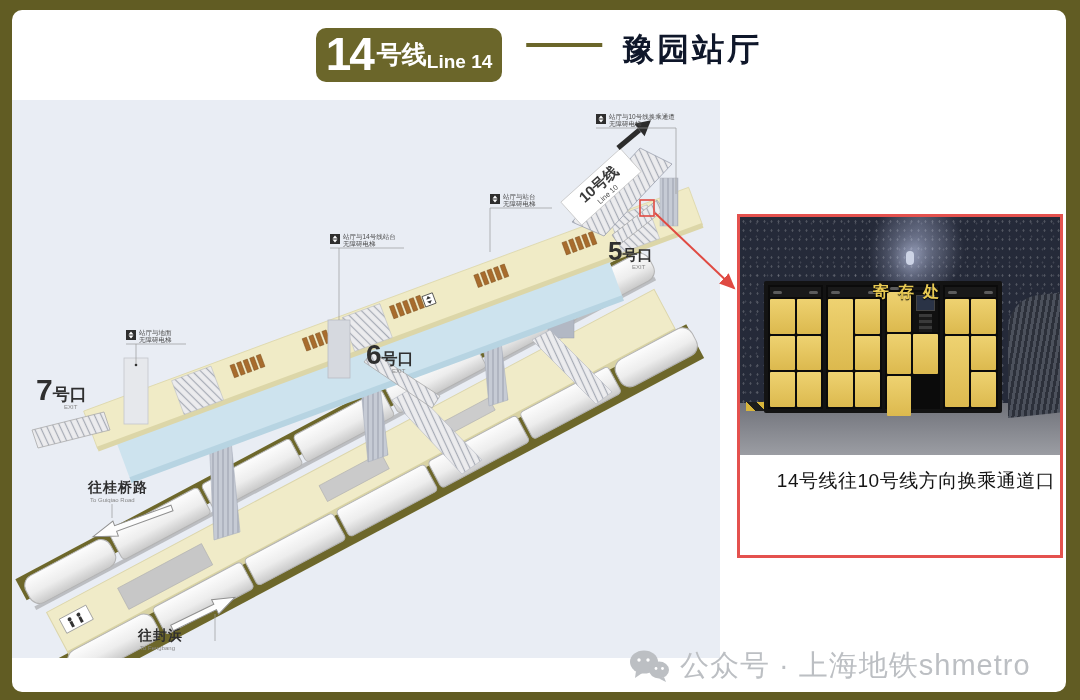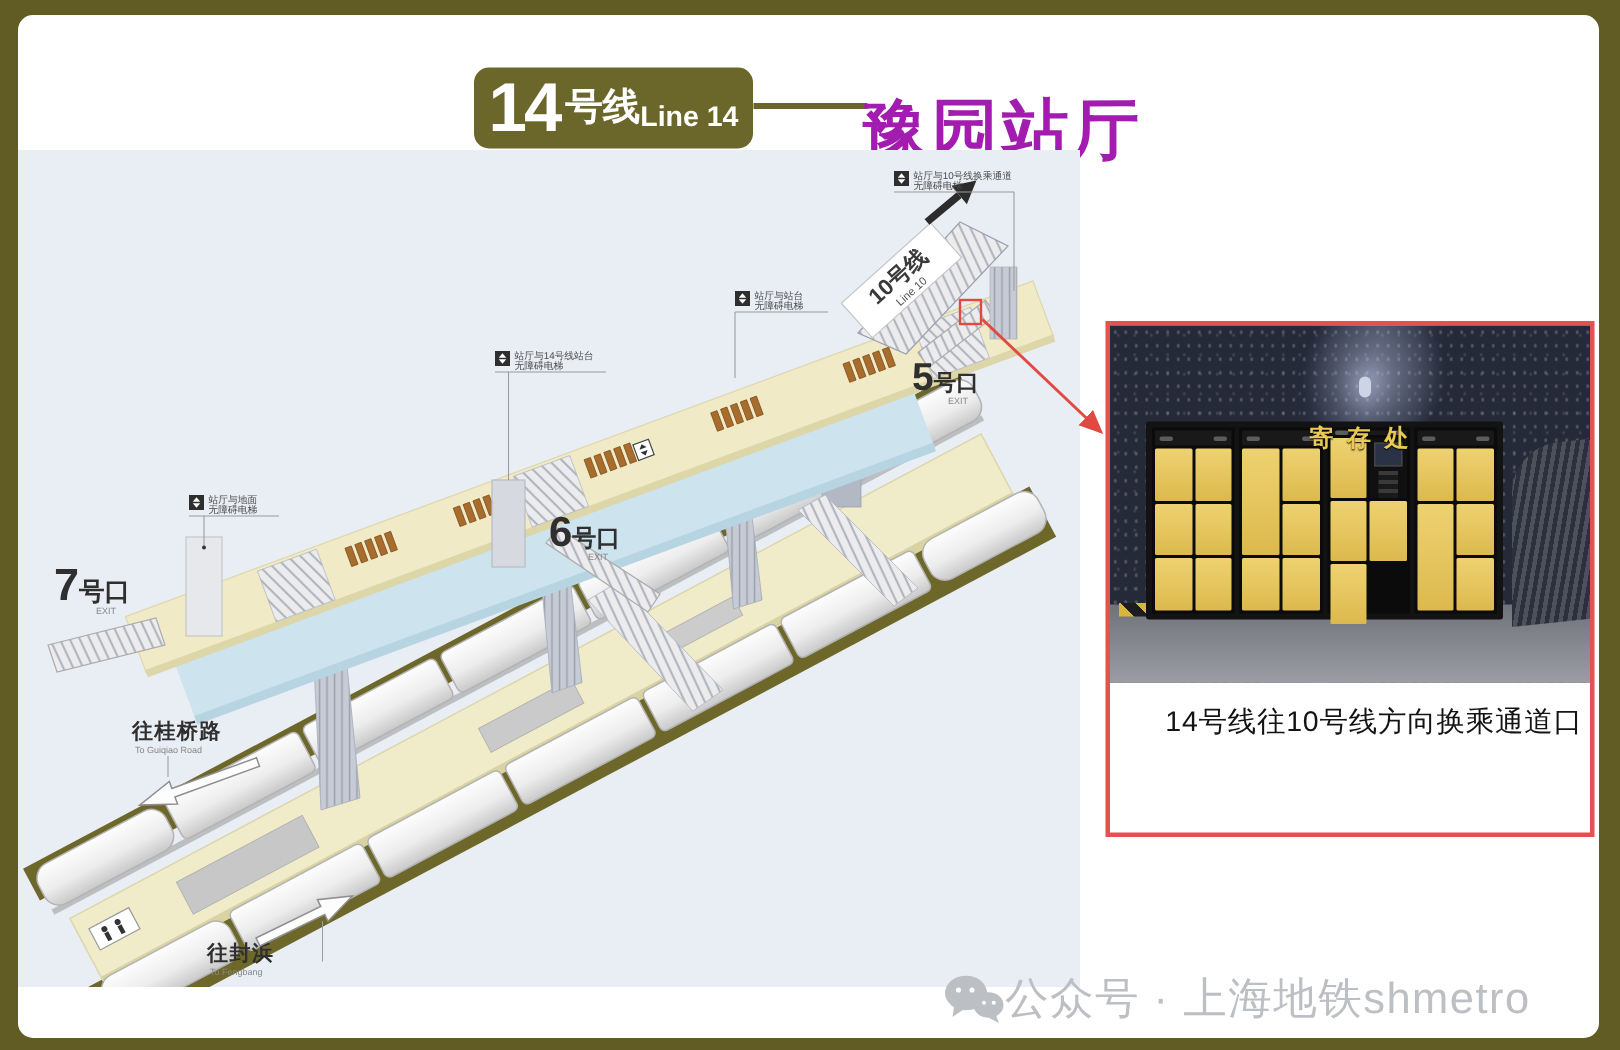--- a/index.html
+++ b/index.html
@@ -1,27 +1,27 @@
 <!DOCTYPE html>
 <html><head>
 <meta charset="utf-8">
 <style>
   html,body{margin:0;padding:0;background:#ffffff;font-family:"Liberation Sans", sans-serif;}
   .stage{position:relative;width:1080px;height:700px;background:#615c23;overflow:hidden;}
   .inner{position:absolute;left:12px;top:10px;width:1054px;height:682px;background:#ffffff;border-radius:10px;overflow:hidden;}
 
   
-  .header{position:absolute;left:0;top:18px;width:100%;display:flex;justify-content:center;align-items:center;gap:0;}
+  .header{position:absolute;left:0;top:18px;width:100%;display:flex;justify-content:center;gap:24px;}
   .badge{background:#6b662a;color:#fff;border-radius:10px;padding:3px 10px 5px 10px;display:flex;align-items:center;gap:4px;}
   .badge .num{font-size:46px;font-weight:bold;line-height:1;letter-spacing:-2px;}
   .badge .col{display:flex;flex-direction:row;align-items:center;line-height:1;}
   .badge .suffix{font-size:25px;font-weight:bold;}
   .badge .sub{font-size:19px;font-weight:bold;margin-top:14px;}
   .dash{color:#6b662a;font-size:40px;font-weight:bold;letter-spacing:-4px;margin-top:-8px;}
-  .title{color:#a21caf;font-size:44px;font-weight:bold;letter-spacing:3px;margin-top:29px;}
+  .title{color:#0f172a;font-size:32px;font-weight:bold;letter-spacing:3px;}
 
   
   .diagram{position:absolute;left:0;top:90px;width:1056px;height:558px;}
 
   
   .inset{position:absolute;left:725px;top:180px;width:326px;height:344px;border:3px solid #e4514e;background:#fff;box-sizing:border-box;margin-top:24px;}
   .photo{position:relative;width:100%;height:238px;overflow:hidden;
     background-color:#252a39;
     background-image:
       radial-gradient(circle at 55% 14%, rgba(205,214,245,0.40) 0, rgba(205,214,245,0) 18%),
@@ -42,21 +42,21 @@
   .door.tall{grid-row:span 2;}
   .panel{background:#101010;display:flex;flex-direction:column;align-items:center;gap:3px;padding-top:3px;}
   .screen{width:70%;height:14px;background:#2a3346;border:1px solid #444;}
   .keypad{width:50%;height:18px;background:repeating-linear-gradient(#3a3a3a 0 3px,#1a1a1a 3px 6px);}
   .locker-sign{position:absolute;left:133px;bottom:152px;color:#e9ca52;font-size:16px;font-weight:bold;letter-spacing:9px;text-shadow:0 1px 1px #000;}
   .handrail{position:absolute;right:-6px;bottom:40px;width:58px;height:120px;border-top-left-radius:30px;
     background:repeating-linear-gradient(100deg,#2c303a 0 3px,#4c515c 3px 6px);transform:skewY(-6deg);}
   .caption{height:52px;display:flex;align-items:center;justify-content:center;font-size:19px;color:#141414;font-weight:500;letter-spacing:0.5px;padding-left:32px;}
 
   
-  .watermark{position:absolute;left:616px;top:636px;display:flex;align-items:center;gap:0;color:#bcbfc3;}
+  .watermark{position:absolute;left:616px;top:636px;display:flex;align-items:center;gap:10px;color:#bcbfc3;}
   .watermark .wm-text{font-size:29px;letter-spacing:1px;}
 </style>
 </head>
 <body>
 
 <div class="stage">
   <div class="inner">
 
     <div class="header">
       <div class="badge">

